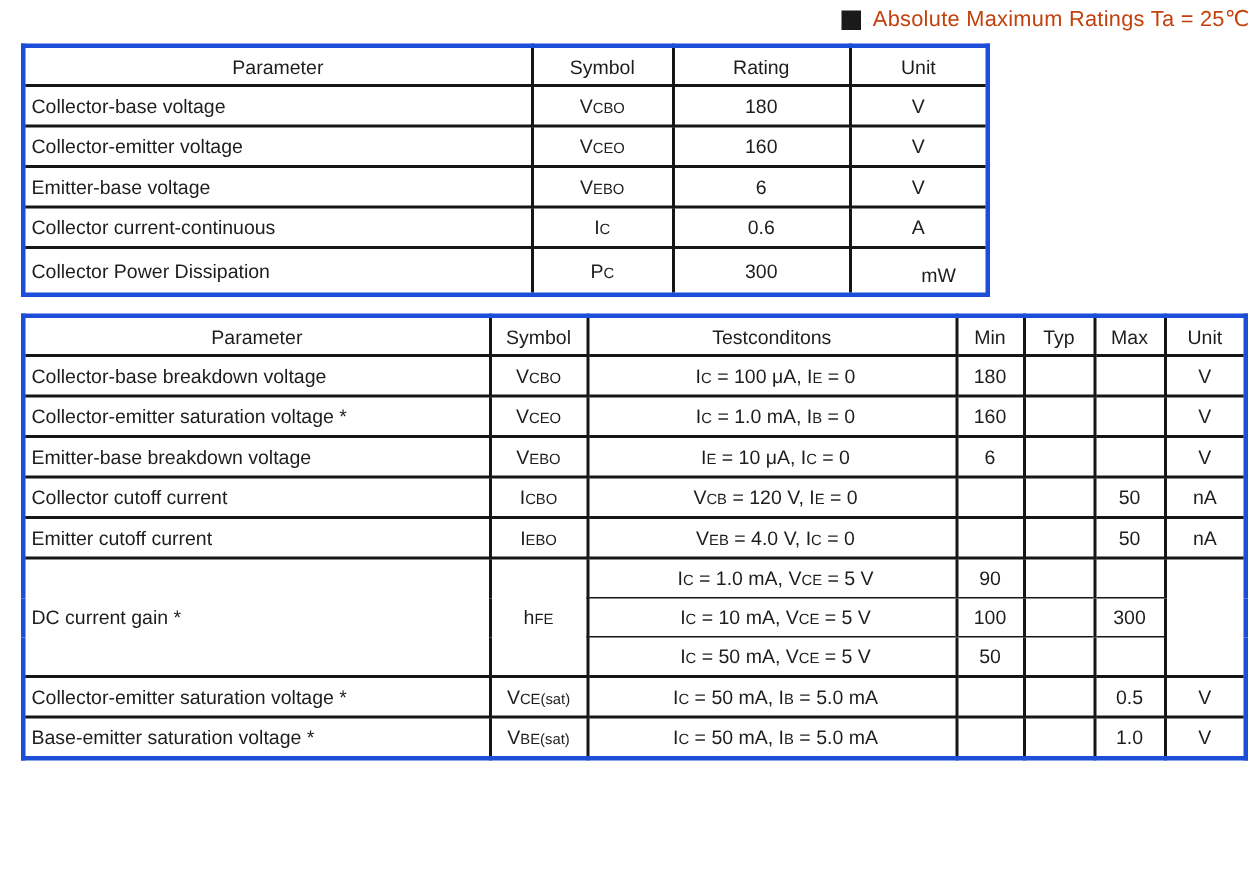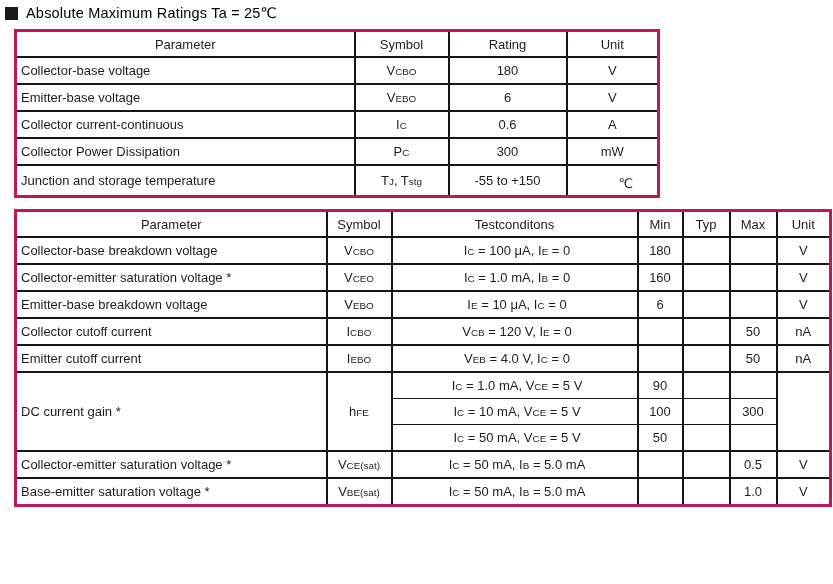--- a/index.html
+++ b/index.html
@@ -5,31 +5,31 @@
   html, body { margin:0; padding:0; }
   body {
     width:833px; height:584px; overflow:hidden;
     background:#ffffff; color:#1d1d1d;
     font-family:"Liberation Sans","DejaVu Sans",sans-serif;
   }
   .page { position:relative; width:833px; height:584px; }
 
   .sec-title {
     display:flex; align-items:center; gap:8px;
-    font-size:14.5px; color:#000000; letter-spacing:0.2px;
+    font-size:14.5px; color:#c2410c; letter-spacing:0.2px;justify-content:flex-end;
   }
   .sec-title .bullet {
     width:13px; height:13px; background:#1a1a1a; flex:0 0 auto; margin-top:1px;
   }
   .t1-title { margin:5px 0 0 5px; }
   .t2-title { margin:39px 0 0 5px; }
 
   table {
     border-collapse:collapse; table-layout:fixed;
-    border:3px solid #be185d;
+    border:3px solid #1d4ed8;
     font-size:13px; color:#1d1d1d;
   }
   table.amr { margin:8px 0 0 14px; width:643px; }
   table.ec  { margin:11px 0 0 14px; width:815px; }
 
   th, td {
     border:2px solid #161616;
     padding:0; overflow:hidden; white-space:nowrap;
     text-align:center; vertical-align:middle;
     font-weight:400; height:25px;
@@ -75,42 +75,42 @@
         </tr>
       </thead>
     <tbody>
         <tr>
           <td class="left">Collector-base voltage</td>
           <td>V<span class="sub">CBO</span></td>
           <td>180</td>
           <td>V</td>
         </tr>
         <tr>
+          <td class="left">Collector-emitter voltage</td>
+          <td>V<span class="sub">CEO</span></td>
+          <td>160</td>
+          <td>V</td>
+        </tr>
+        <tr>
           <td class="left">Emitter-base voltage</td>
           <td>V<span class="sub">EBO</span></td>
           <td>6</td>
           <td>V</td>
         </tr>
         <tr>
           <td class="left">Collector current-continuous</td>
           <td>I<span class="sub">C</span></td>
           <td>0.6</td>
           <td>A</td>
         </tr>
         <tr>
           <td class="left">Collector Power Dissipation</td>
           <td>P<span class="sub">C</span></td>
           <td>300</td>
           <td>mW</td>
-        </tr>
-        <tr>
-          <td class="left">Junction and storage temperature</td>
-          <td>T<span class="sub">J</span>, T<span class="sub">stg</span></td>
-          <td>-55 to +150</td>
-          <td>℃</td>
         </tr>
       </tbody>
   </table>
 
 
   <table class="ec">
     <colgroup>
       <col style="width:311px">
         <col style="width:65px">
         <col style="width:246px">

